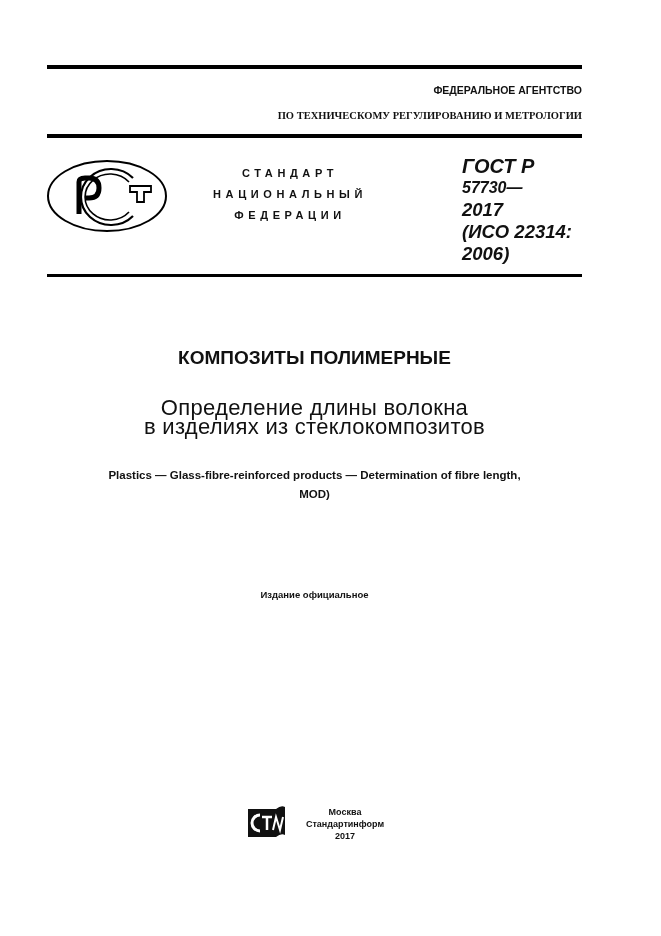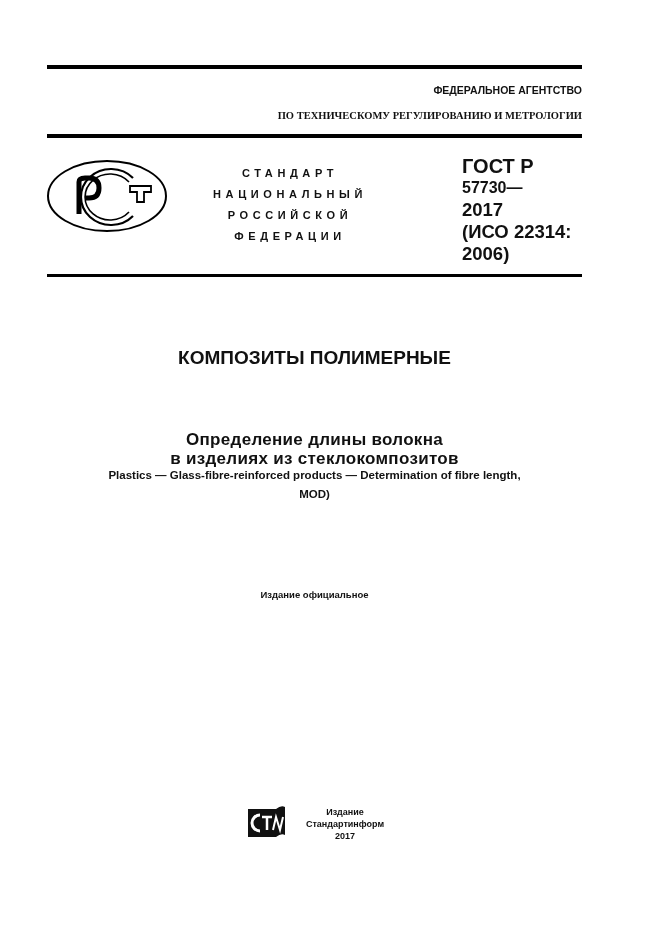--- a/index.html
+++ b/index.html
@@ -5,23 +5,23 @@
     html, body { margin: 0; padding: 0; }
     body {
       width: 661px; height: 936px; background: #ffffff; position: relative;
       font-family: "Liberation Sans", sans-serif; color: #111111; overflow: hidden;
     }
     .abs { position: absolute; }
     .rule { position: absolute; left: 47px; width: 535px; background: #000; }
     .center { text-align: center; }
     .agency { left: 47px; width: 535px; font-weight: bold; font-size: 10.5px; text-align: right; }
     .nat { left: 190px; width: 200px; font-weight: bold; font-size: 11px; letter-spacing: 4.6px; line-height: 21px; text-align: center; }
-    .gost { left: 462px; width: 130px; font-weight: bold; font-size: 18.5px; line-height: 22px; }
+    .gost { left: 462px; width: 130px; font-weight: bold; font-size: 18.5px; line-height: 22px; font-style: italic; }
     .title { left: 47px; width: 535px; font-weight: bold; font-size: 19px; }
-    .subtitle { left: 47px; width: 535px; font-weight: bold; font-size: 17px; line-height: 19px; letter-spacing: 0.3px; margin-top: 32px; }
+    .subtitle { left: 47px; width: 535px; font-weight: normal; font-size: 22px; line-height: 19px; letter-spacing: 0.3px; }
     .iso { left: 47px; width: 535px; font-weight: bold; font-size: 11.5px; line-height: 19px; }
     .edition { left: 47px; width: 535px; font-weight: bold; font-size: 9.5px; }
     .publisher { left: 295px; width: 100px; font-weight: bold; font-size: 9px; line-height: 12px; text-align: center; }
   </style>
 </head>
 <body>
 
 <div class="rule" style="top:65px;height:4px;"></div>
 <div class="rule" style="top:134px;height:4px;"></div>
 <div class="rule" style="top:274px;height:3px;"></div>
@@ -38,21 +38,20 @@
 
     <path d="M34 56 L34 24 Q34 20 40 20 L44 20 Q54 20 54 30 Q54 40 44 40 L40 40" fill="none" stroke="#000" stroke-width="5"></path>
 
     <path d="M85 28 L106 28 L106 34 L99 34 L99 44 L92 44 L92 34 L85 34 Z" fill="#fff" stroke="#000" stroke-width="1.8"></path>
   </svg>
 </div>
 
 <div class="abs nat" style="top:163px;">
   <div>СТАНДАРТ</div>
   <div>НАЦИОНАЛЬНЫЙ</div>
-  <div>РОССИЙСКОЙ</div>
   <div>ФЕДЕРАЦИИ</div>
 </div>
 
 <div class="abs gost" style="top:155px;">
   <div style="font-size:20px;">ГОСТ Р</div>
   <div style="font-size:16px;">57730—</div>
   <div>2017</div>
   <div>(ИСО 22314:</div>
   <div>2006)</div>
 </div>
@@ -73,16 +72,16 @@
 
 <div class="abs" style="left:246px;top:805px;width:40px;height:35px;">
   <svg width="40" height="35" viewBox="0 0 40 35">
     <path d="M2 4 L30 4 Q35 0 39 2 L39 30 Q35 28 30 32 L2 32 Z" fill="#111"></path>
     <path d="M14 10 A8 8 0 1 0 14 26" fill="none" stroke="#fff" stroke-width="3"></path>
     <path d="M16 12 L26 12 M21 12 L21 25" stroke="#fff" stroke-width="2.5"></path>
     <path d="M27 25 L30 12 L34 25 L37 12" fill="none" stroke="#fff" stroke-width="2"></path>
   </svg>
 </div>
 <div class="abs publisher" style="top:806px;">
-  <div>Издание</div>
+  <div>Москва</div>
   <div>Стандартинформ</div>
   <div>2017</div>
 </div>
 
 </body></html>

